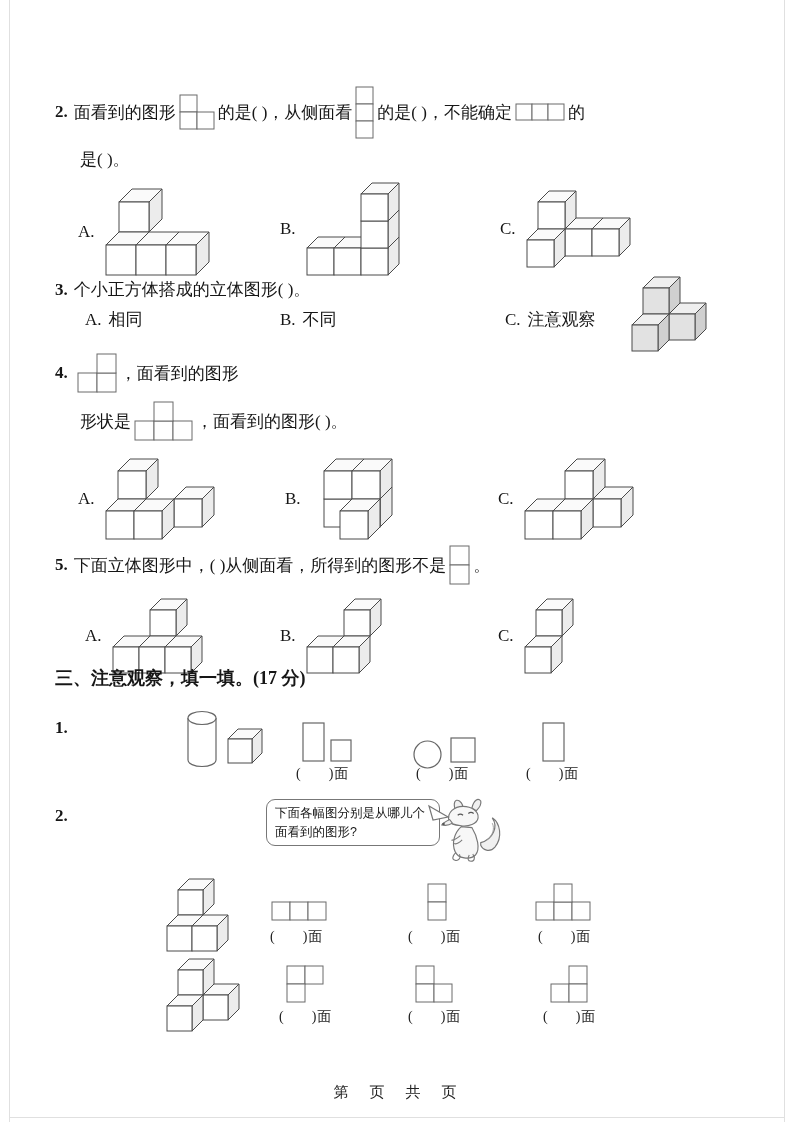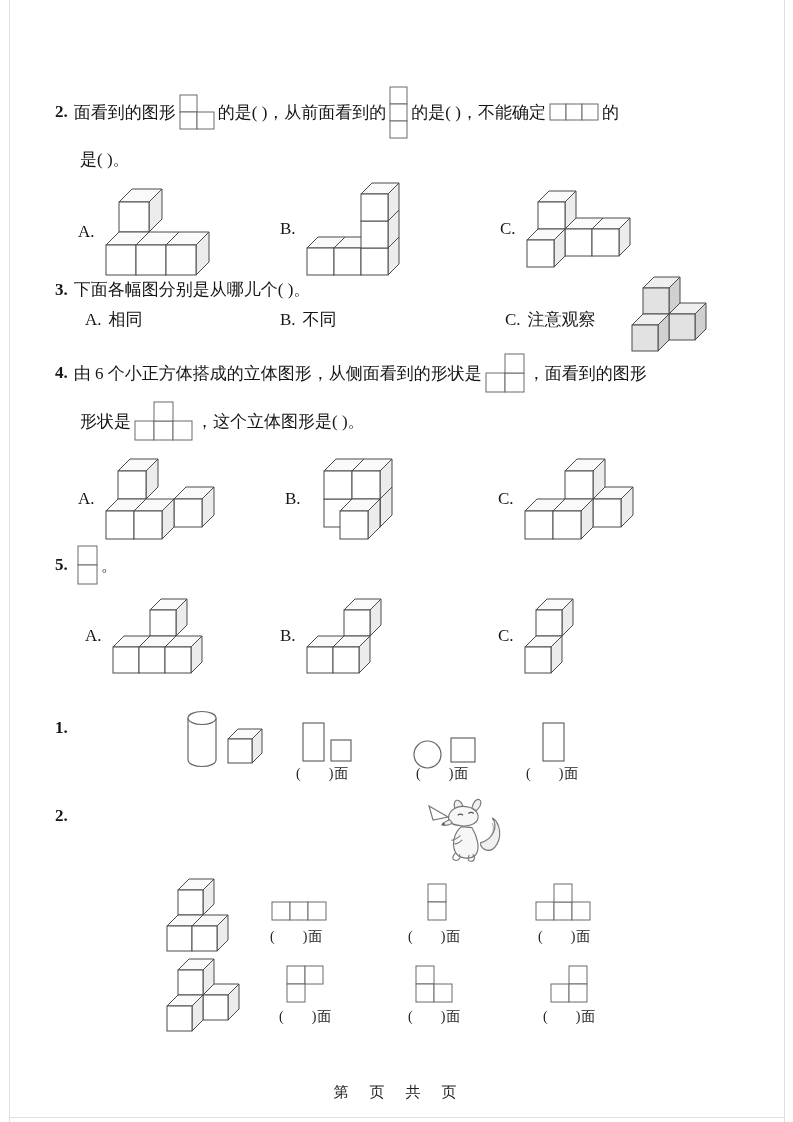--- a/index.html
+++ b/index.html
@@ -32,21 +32,21 @@
   <div class="line" style="top:82px;left:55px;height:60px;">
     <span class="qnum">2.</span>
     <span>面看到的图形</span>
     <span class="fig">
         <svg width="36" height="36" viewBox="0 0 36 36">
           <rect x="1" y="1" width="17" height="17" fill="#fff" stroke="#6a6a6a" stroke-width="1"></rect>
           <rect x="1" y="18" width="17" height="17" fill="#fff" stroke="#6a6a6a" stroke-width="1"></rect>
           <rect x="18" y="18" width="17" height="17" fill="#fff" stroke="#6a6a6a" stroke-width="1"></rect>
         </svg>
       </span>
-    <span>的是(      )，从前面看到的</span>
+    <span>的是(      )，从侧面看</span>
     <span class="fig">
         <svg width="19" height="53" viewBox="0 0 19 53">
           <rect x="1" y="1" width="17" height="17" fill="#fff" stroke="#6a6a6a" stroke-width="1"></rect>
           <rect x="1" y="18" width="17" height="17" fill="#fff" stroke="#6a6a6a" stroke-width="1"></rect>
           <rect x="1" y="35" width="17" height="17" fill="#fff" stroke="#6a6a6a" stroke-width="1"></rect>
         </svg>
       </span>
     <span>的是(      )，不能确定</span>
     <span class="fig">
         <svg width="50" height="18" viewBox="0 0 50 18">
@@ -118,21 +118,21 @@
           <rect x="12" y="12" width="27" height="27" fill="#ffffff" stroke="#4a4a4a" stroke-width="1"></rect>
           <polygon points="1,50 12,39 39,39 28,50" fill="#fafafa" stroke="#4a4a4a" stroke-width="1"></polygon>
           <polygon points="28,77 39,66 39,39 28,50" fill="#ececec" stroke="#4a4a4a" stroke-width="1"></polygon>
           <rect x="1" y="50" width="27" height="27" fill="#ffffff" stroke="#4a4a4a" stroke-width="1"></rect>
         </svg>
       </span>
   </div>
 
   <div class="line" style="top:278px;left:55px;">
     <span class="qnum">3.</span>
-    <span>下面各幅图分别是从哪儿个(      )。</span>
+    <span>个小正方体搭成的立体图形(      )。</span>
   </div>
   <div class="opt" style="top:308px;left:85px;">
     <span>A.</span>
     <span>相同</span>
   </div>
   <div class="opt" style="top:308px;left:280px;">
     <span>B.</span>
     <span>不同</span>
   </div>
   <div class="opt" style="top:308px;left:505px;">
@@ -148,41 +148,40 @@
         <polygon points="38,38 49,27 49,1 38,12" fill="#d0d0d0" stroke="#4a4a4a" stroke-width="1"></polygon>
         <rect x="12" y="12" width="26" height="26" fill="#e2e2e2" stroke="#4a4a4a" stroke-width="1"></rect>
         <polygon points="1,49 12,38 38,38 27,49" fill="#efefef" stroke="#4a4a4a" stroke-width="1"></polygon>
         <polygon points="27,75 38,64 38,38 27,49" fill="#d0d0d0" stroke="#4a4a4a" stroke-width="1"></polygon>
         <rect x="1" y="49" width="26" height="26" fill="#e2e2e2" stroke="#4a4a4a" stroke-width="1"></rect>
       </svg>
     </div>
 
   <div class="line" style="top:350px;left:55px;height:46px;">
     <span class="qnum">4.</span>
-    <span>由 6 个小正方体搭成的立体图形，从侧面看到的形状是</span>
     <span class="fig">
         <svg width="40" height="40" viewBox="0 0 40 40">
           <rect x="1" y="20" width="19" height="19" fill="#fff" stroke="#6a6a6a" stroke-width="1"></rect>
           <rect x="20" y="20" width="19" height="19" fill="#fff" stroke="#6a6a6a" stroke-width="1"></rect>
           <rect x="20" y="1" width="19" height="19" fill="#fff" stroke="#6a6a6a" stroke-width="1"></rect>
         </svg>
       </span>
     <span>，面看到的图形</span>
   </div>
   <div class="line" style="top:398px;left:80px;height:46px;text-align:center;">
     <span>形状是</span>
     <span class="fig">
         <svg width="59" height="40" viewBox="0 0 59 40">
           <rect x="1" y="20" width="19" height="19" fill="#fff" stroke="#6a6a6a" stroke-width="1"></rect>
           <rect x="20" y="20" width="19" height="19" fill="#fff" stroke="#6a6a6a" stroke-width="1"></rect>
           <rect x="39" y="20" width="19" height="19" fill="#fff" stroke="#6a6a6a" stroke-width="1"></rect>
           <rect x="20" y="1" width="19" height="19" fill="#fff" stroke="#6a6a6a" stroke-width="1"></rect>
         </svg>
       </span>
-    <span>，这个立体图形是(      )。</span>
+    <span>，面看到的图形(      )。</span>
   </div>
   <div class="opt" style="top:458px;left:78px;">
     <span>A.</span>
     <span class="fig">
         <svg width="110" height="82" viewBox="0 0 110 82">
           <polygon points="69,41 81,29 109,29 97,41" fill="#fafafa" stroke="#4a4a4a" stroke-width="1"></polygon>
           <polygon points="97,69 109,57 109,29 97,41" fill="#ececec" stroke="#4a4a4a" stroke-width="1"></polygon>
           <rect x="69" y="41" width="28" height="28" fill="#ffffff" stroke="#4a4a4a" stroke-width="1"></rect>
           <polygon points="13,13 25,1 53,1 41,13" fill="#fafafa" stroke="#4a4a4a" stroke-width="1"></polygon>
           <polygon points="41,41 53,29 53,1 41,13" fill="#ececec" stroke="#4a4a4a" stroke-width="1"></polygon>
@@ -233,20 +232,21 @@
           <rect x="1" y="53" width="28" height="28" fill="#ffffff" stroke="#4a4a4a" stroke-width="1"></rect>
           <polygon points="29,53 41,41 69,41 57,53" fill="#fafafa" stroke="#4a4a4a" stroke-width="1"></polygon>
           <polygon points="57,81 69,69 69,41 57,53" fill="#ececec" stroke="#4a4a4a" stroke-width="1"></polygon>
           <rect x="29" y="53" width="28" height="28" fill="#ffffff" stroke="#4a4a4a" stroke-width="1"></rect>
         </svg>
       </span>
   </div>
 
   <div class="line" style="top:542px;left:55px;height:46px;">
     <span class="qnum">5.</span>
+    <span>下面立体图形中，(      )从侧面看，所得到的图形不是</span>
     <span class="fig">
         <svg width="21" height="40" viewBox="0 0 21 40">
           <rect x="1" y="1" width="19" height="19" fill="#fff" stroke="#6a6a6a" stroke-width="1"></rect>
           <rect x="1" y="20" width="19" height="19" fill="#fff" stroke="#6a6a6a" stroke-width="1"></rect>
         </svg>
       </span>
     <span>。</span>
   </div>
   <div class="opt" style="top:598px;left:85px;">
     <span>A.</span>
@@ -290,20 +290,21 @@
           <polygon points="12,12 23,1 49,1 38,12" fill="#fafafa" stroke="#4a4a4a" stroke-width="1"></polygon>
           <polygon points="38,38 49,27 49,1 38,12" fill="#ececec" stroke="#4a4a4a" stroke-width="1"></polygon>
           <rect x="12" y="12" width="26" height="26" fill="#ffffff" stroke="#4a4a4a" stroke-width="1"></rect>
           <polygon points="1,49 12,38 38,38 27,49" fill="#fafafa" stroke="#4a4a4a" stroke-width="1"></polygon>
           <polygon points="27,75 38,64 38,38 27,49" fill="#ececec" stroke="#4a4a4a" stroke-width="1"></polygon>
           <rect x="1" y="49" width="26" height="26" fill="#ffffff" stroke="#4a4a4a" stroke-width="1"></rect>
         </svg>
       </span>
   </div>
 
+  <div class="heading" style="top:666px;left:55px;">三、注意观察，填一填。(17 分)</div>
 
   <div class="line" style="top:718px;left:55px;">
     <span class="qnum">1.</span>
   </div>
   <div class="abs" style="top:710px;left:186px;">
     <svg width="32" height="60" viewBox="0 0 32 60">
       <path d="M2,8 L2,50 A14,6.5 0 0 0 30,50 L30,8" fill="#ffffff" stroke="#666" stroke-width="1.2"></path>
       <ellipse cx="16" cy="8" rx="14" ry="6.5" fill="#ffffff" stroke="#666" stroke-width="1.2"></ellipse>
     </svg>
   </div>
@@ -341,20 +342,24 @@
 
   <div class="abs" style="top:722px;left:542px;">
     <svg width="24" height="41" viewBox="0 0 24 41">
         <rect x="1" y="1" width="21" height="38" fill="#fff" stroke="#666" stroke-width="1.2"></rect>
       </svg>
   </div>
   <div class="blank" style="top:765px;left:526px;">(      )面</div>
 
   <div class="line" style="top:806px;left:55px;">
     <span class="qnum">2.</span>
+  </div>
+  <div class="bubble" style="top:799px;left:266px;width:156px;">
+    <div>下面各幅图分别是从哪儿个</div>
+    <div>面看到的图形?</div>
   </div>
   <div class="abs" style="top:803px;left:428px;z-index:3;">
     <svg width="22" height="20" viewBox="0 0 22 20">
         <path d="M1,3 L20,14 L5,17 Z" fill="#ffffff" stroke="#777" stroke-width="1.2"></path>
       </svg>
   </div>
   <div class="abs" style="top:795px;left:440px;">
     <svg width="62" height="74" viewBox="0 0 70 80">
       <path d="M46,52 C60,48 66,34 59,24 C68,30 71,46 62,57 C56,64 48,60 46,55 Z" fill="#f0f0f0" stroke="#777" stroke-width="1.3"></path>
       <path d="M52,50 C60,44 62,36 59,30" fill="none" stroke="#999" stroke-width="1"></path>

